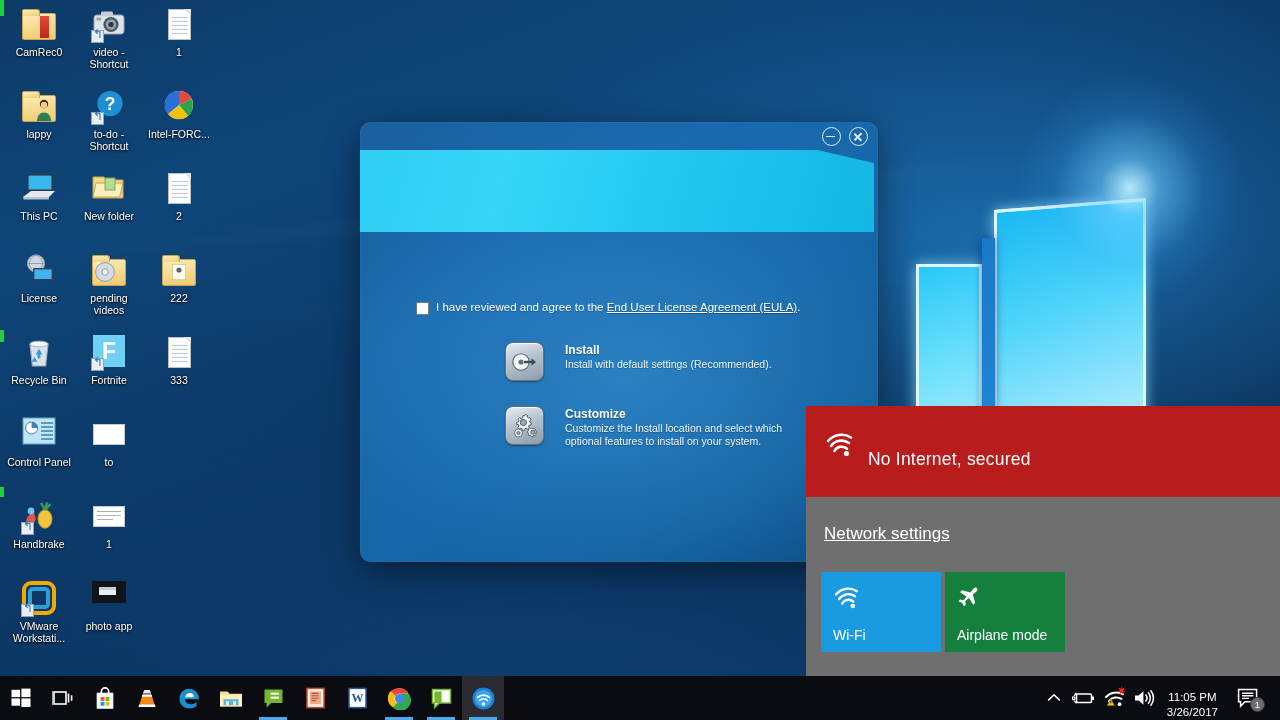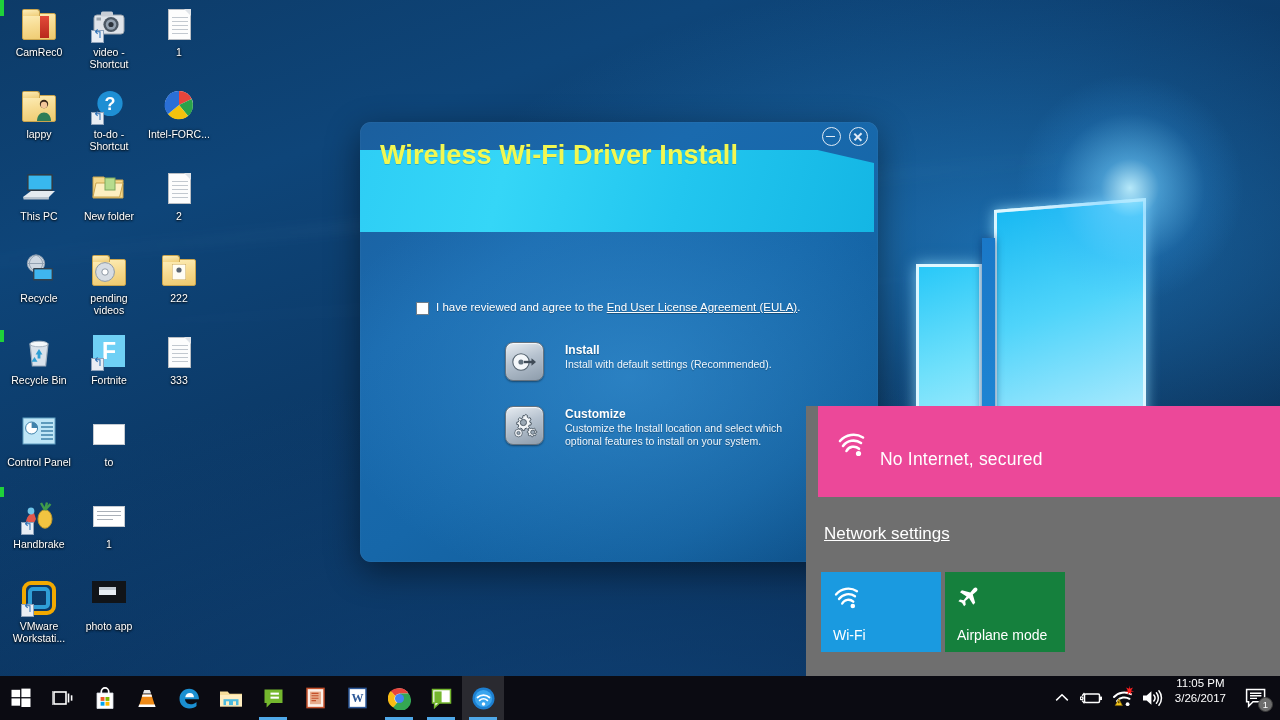--- a/index.html
+++ b/index.html
@@ -175,21 +175,21 @@
     font-size:10.5px; color:#eef6fd; line-height:12.6px; max-width:232px;
     text-shadow:0 1px 1px rgba(0,0,0,0.3);
   }
 
   
   #netflyout {
     position:absolute; left:806px; top:406px; width:474px; height:271px;
     background:#6f6f6f;
   }
   #net-item-row {
-    position:absolute; left:12px; top:0; right:0; height:91px; background:#ec4899;
+    position:absolute; left:0; top:0; right:0; height:91px; background:#b91c1c;
   }
   #net-wifi-icon { position:absolute; left:18px; top:26px; width:34px; height:27px; }
   #net-item-label {
     position:absolute; left:62px; top:53px; transform:translateY(-50%);
     color:#ffffff; font-size:17.5px; letter-spacing:0.2px;
   }
   #net-settings {
     position:absolute; left:18px; top:118px;
     color:#ffffff; font-size:17px; text-decoration:underline; cursor:pointer;
   }
@@ -213,21 +213,21 @@
   #tb-left { display:flex; align-items:center; height:44px; }
   .tbitem {
     width:42px; height:44px; display:flex; align-items:center; justify-content:center;
     position:relative; cursor:pointer;
   }
   .tbitem.active { background:rgba(255,255,255,0.13); }
   .tbitem.running::after {
     content:""; position:absolute; left:7px; bottom:0; width:28px; height:3px; background:#4fa8e8;
   }
   #tb-right {
-    margin-left:auto; display:flex; align-items:flex-start; height:44px; padding-right:4px;
+    margin-left:auto; display:flex; align-items:flex-end; height:44px; padding-right:12px;
   }
   .trayicon {
     width:30px; height:44px; display:flex; align-items:center; justify-content:center;
     cursor:pointer; position:relative;
   }
   #tb-clock {
     color:#ffffff; font-size:11.5px; line-height:15px; text-align:center;
     padding:0 10px 0 8px; cursor:pointer;
   }
   #tb-action {
@@ -349,21 +349,21 @@
       </div>
       <div class="lbl">2</div>
     </div>
     <div class="dicon">
       <div class="glyph"><svg width="36" height="32" viewBox="0 0 36 32">
         <circle cx="15" cy="10.5" r="8.6" fill="#cfd8e2" stroke="#93a2b3"></circle>
         <path d="M6.4 10.5 h17.2 M15 2 a14 10 0 0 1 0 17 a14 10 0 0 1 0-17" fill="none" stroke="#93a2b3"></path>
         <rect x="12" y="15" width="20" height="12.6" rx="1.2" fill="#33404d"></rect>
         <rect x="13.4" y="16.4" width="17.2" height="9.6" fill="#3fb5ef"></rect>
         </svg></div>
-      <div class="lbl">Recycle</div>
+      <div class="lbl">License</div>
     </div>
     <div class="dicon">
       <div class="glyph">
         <div class="folder"></div>
         <svg style="position:absolute;left:3px;top:8px" width="22" height="22" viewBox="0 0 22 22">
           <circle cx="11" cy="11" r="9.4" fill="#d6dce3" stroke="#8e99a5"></circle>
           <circle cx="11" cy="11" r="3.2" fill="#ffffff" stroke="#8e99a5"></circle>
         </svg>
       </div>
       <div class="lbl">pending videos</div>
@@ -475,21 +475,20 @@
 <div id="installer">
 
   <div id="inst-titlebar">
     <div id="inst-winbtns">
       <div class="winbtn min" title="Minimize"></div>
       <div class="winbtn close" title="Close"></div>
     </div>
   </div>
 
   <div id="inst-banner"></div>
-  <div id="inst-title">Wireless Wi-Fi Driver Install</div>
 
   <div id="eula-row">
     <div id="eula-check"></div>
     <div id="eula-text"><span>I have reviewed and agree to the </span><span id="eula-link">End User License Agreement (EULA)</span><span>.</span></div>
   </div>
 
   <div class="opt-row" id="opt-install">
     <div class="opt-icon">
       <svg width="26" height="22" viewBox="0 0 26 22">
         <circle cx="9" cy="11" r="8.2" fill="#f4f7fa" stroke="#55636f" stroke-width="1.1"></circle>

